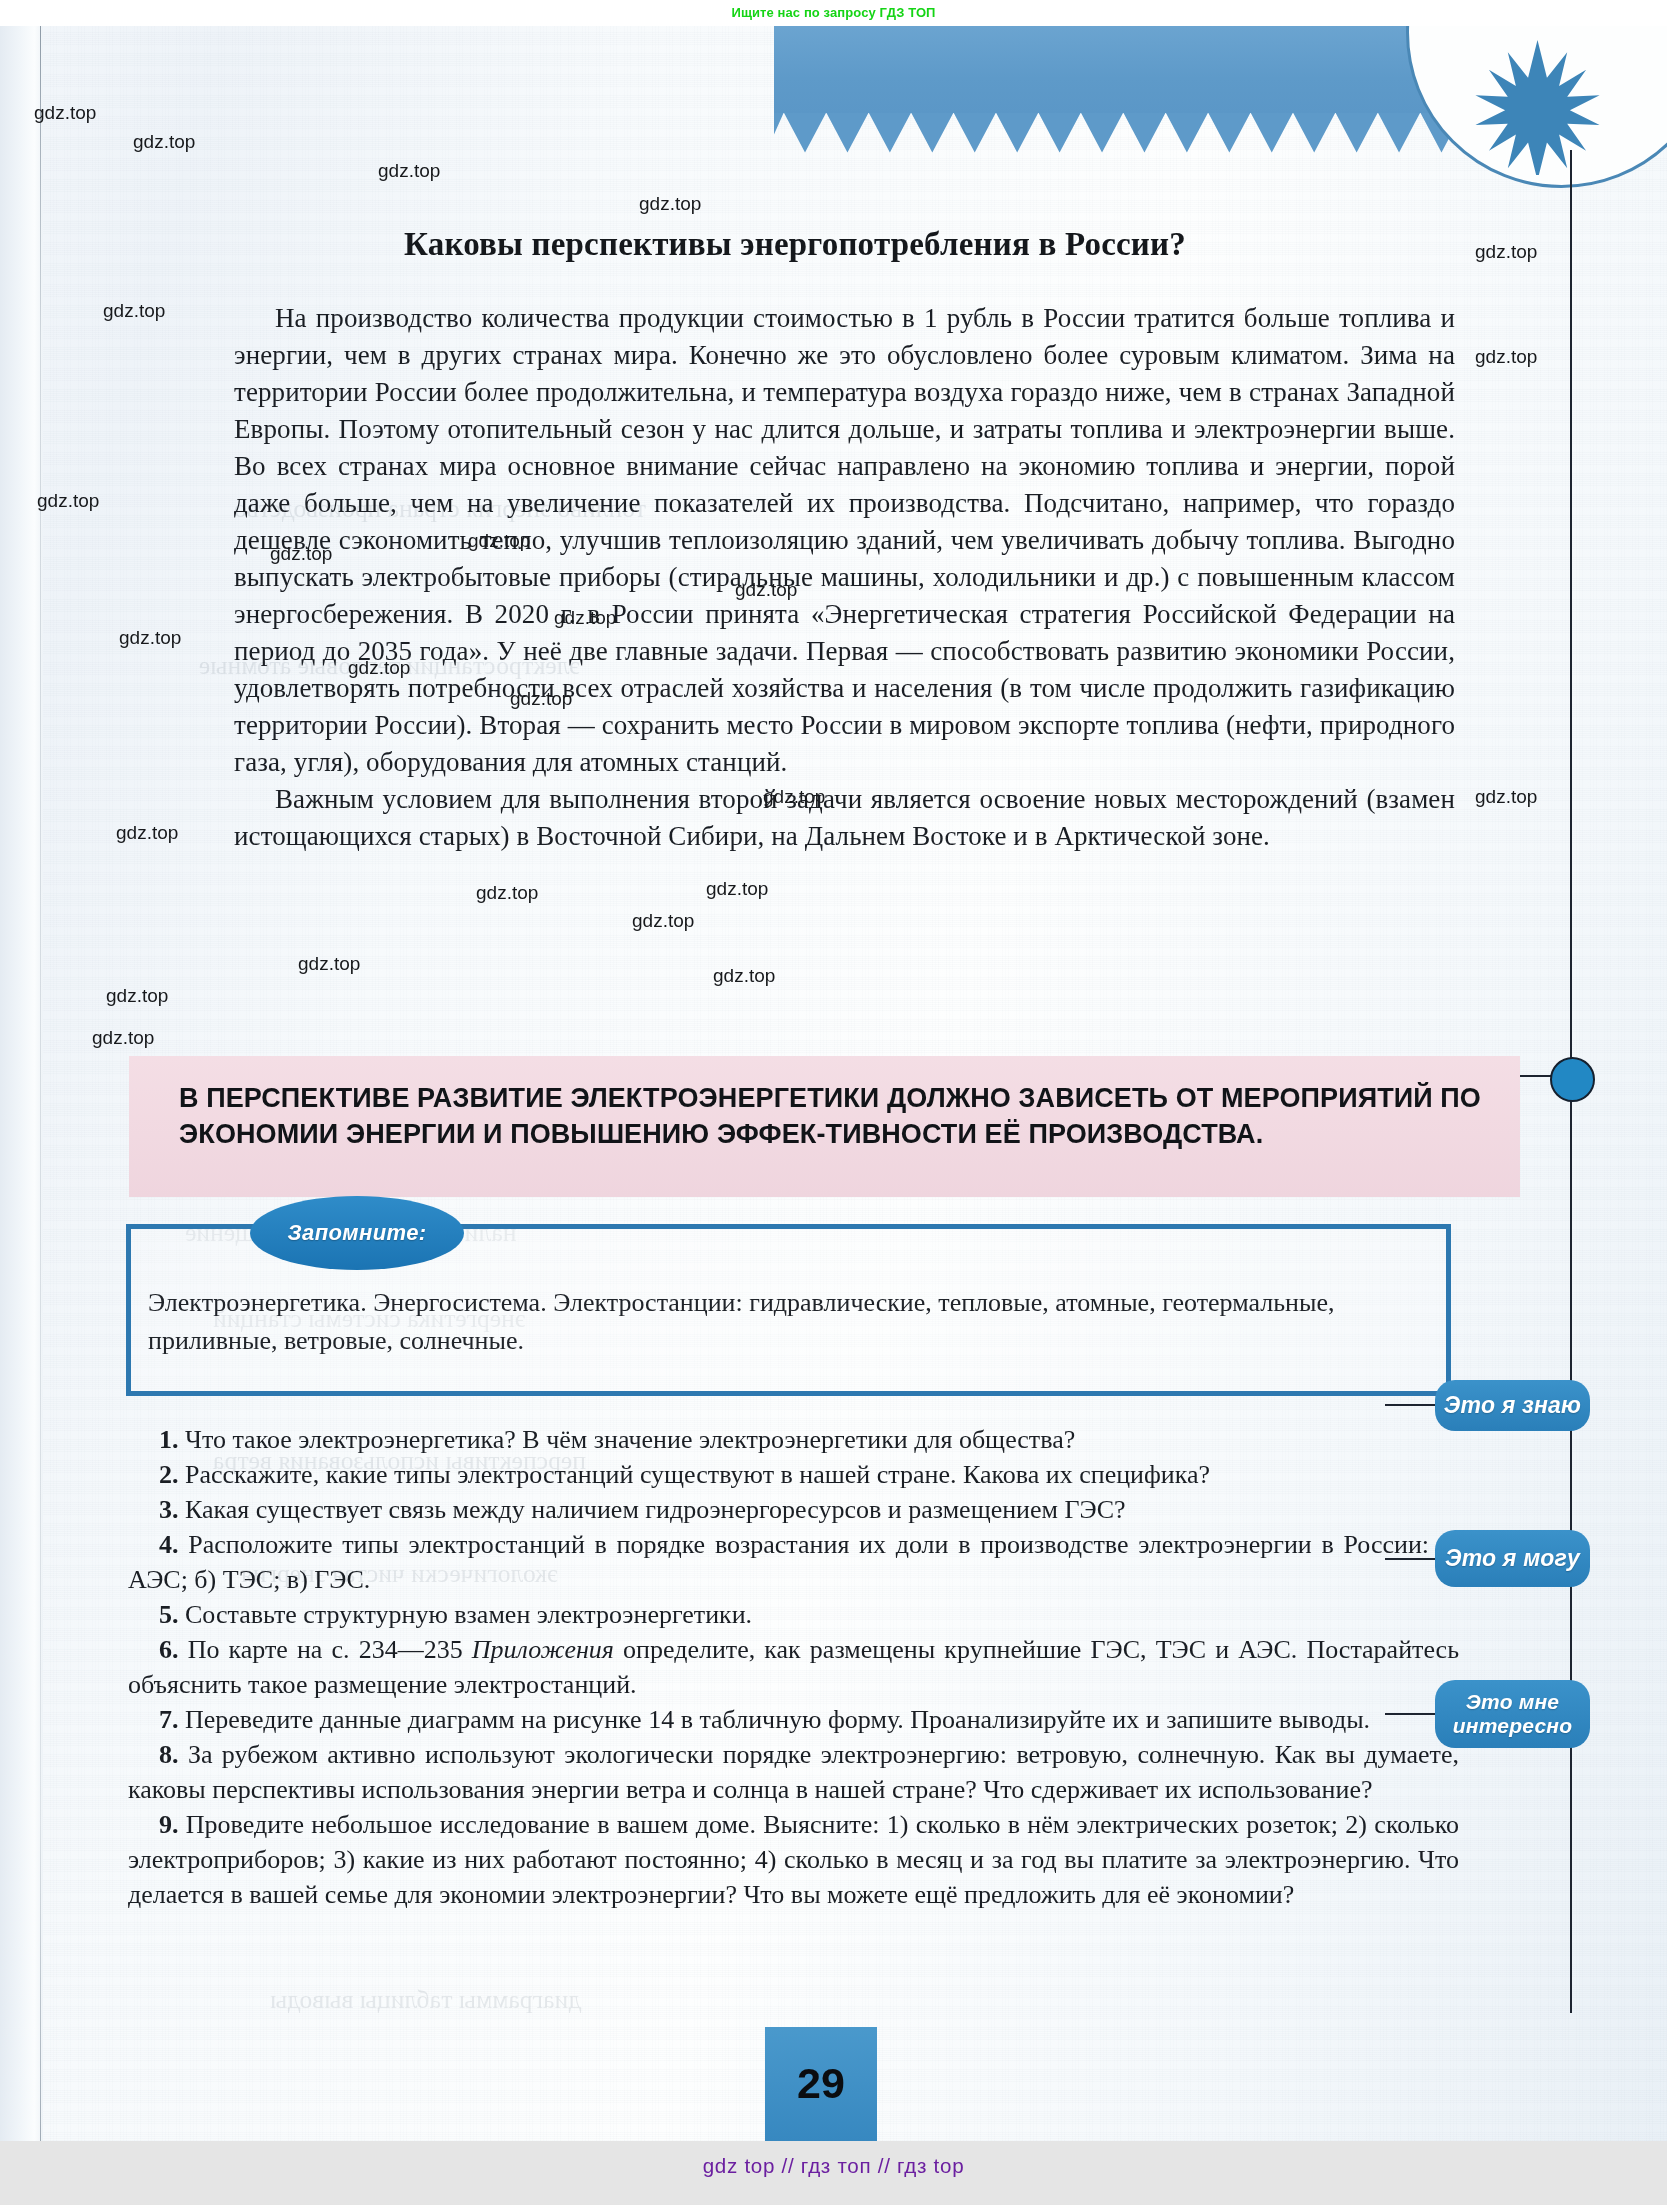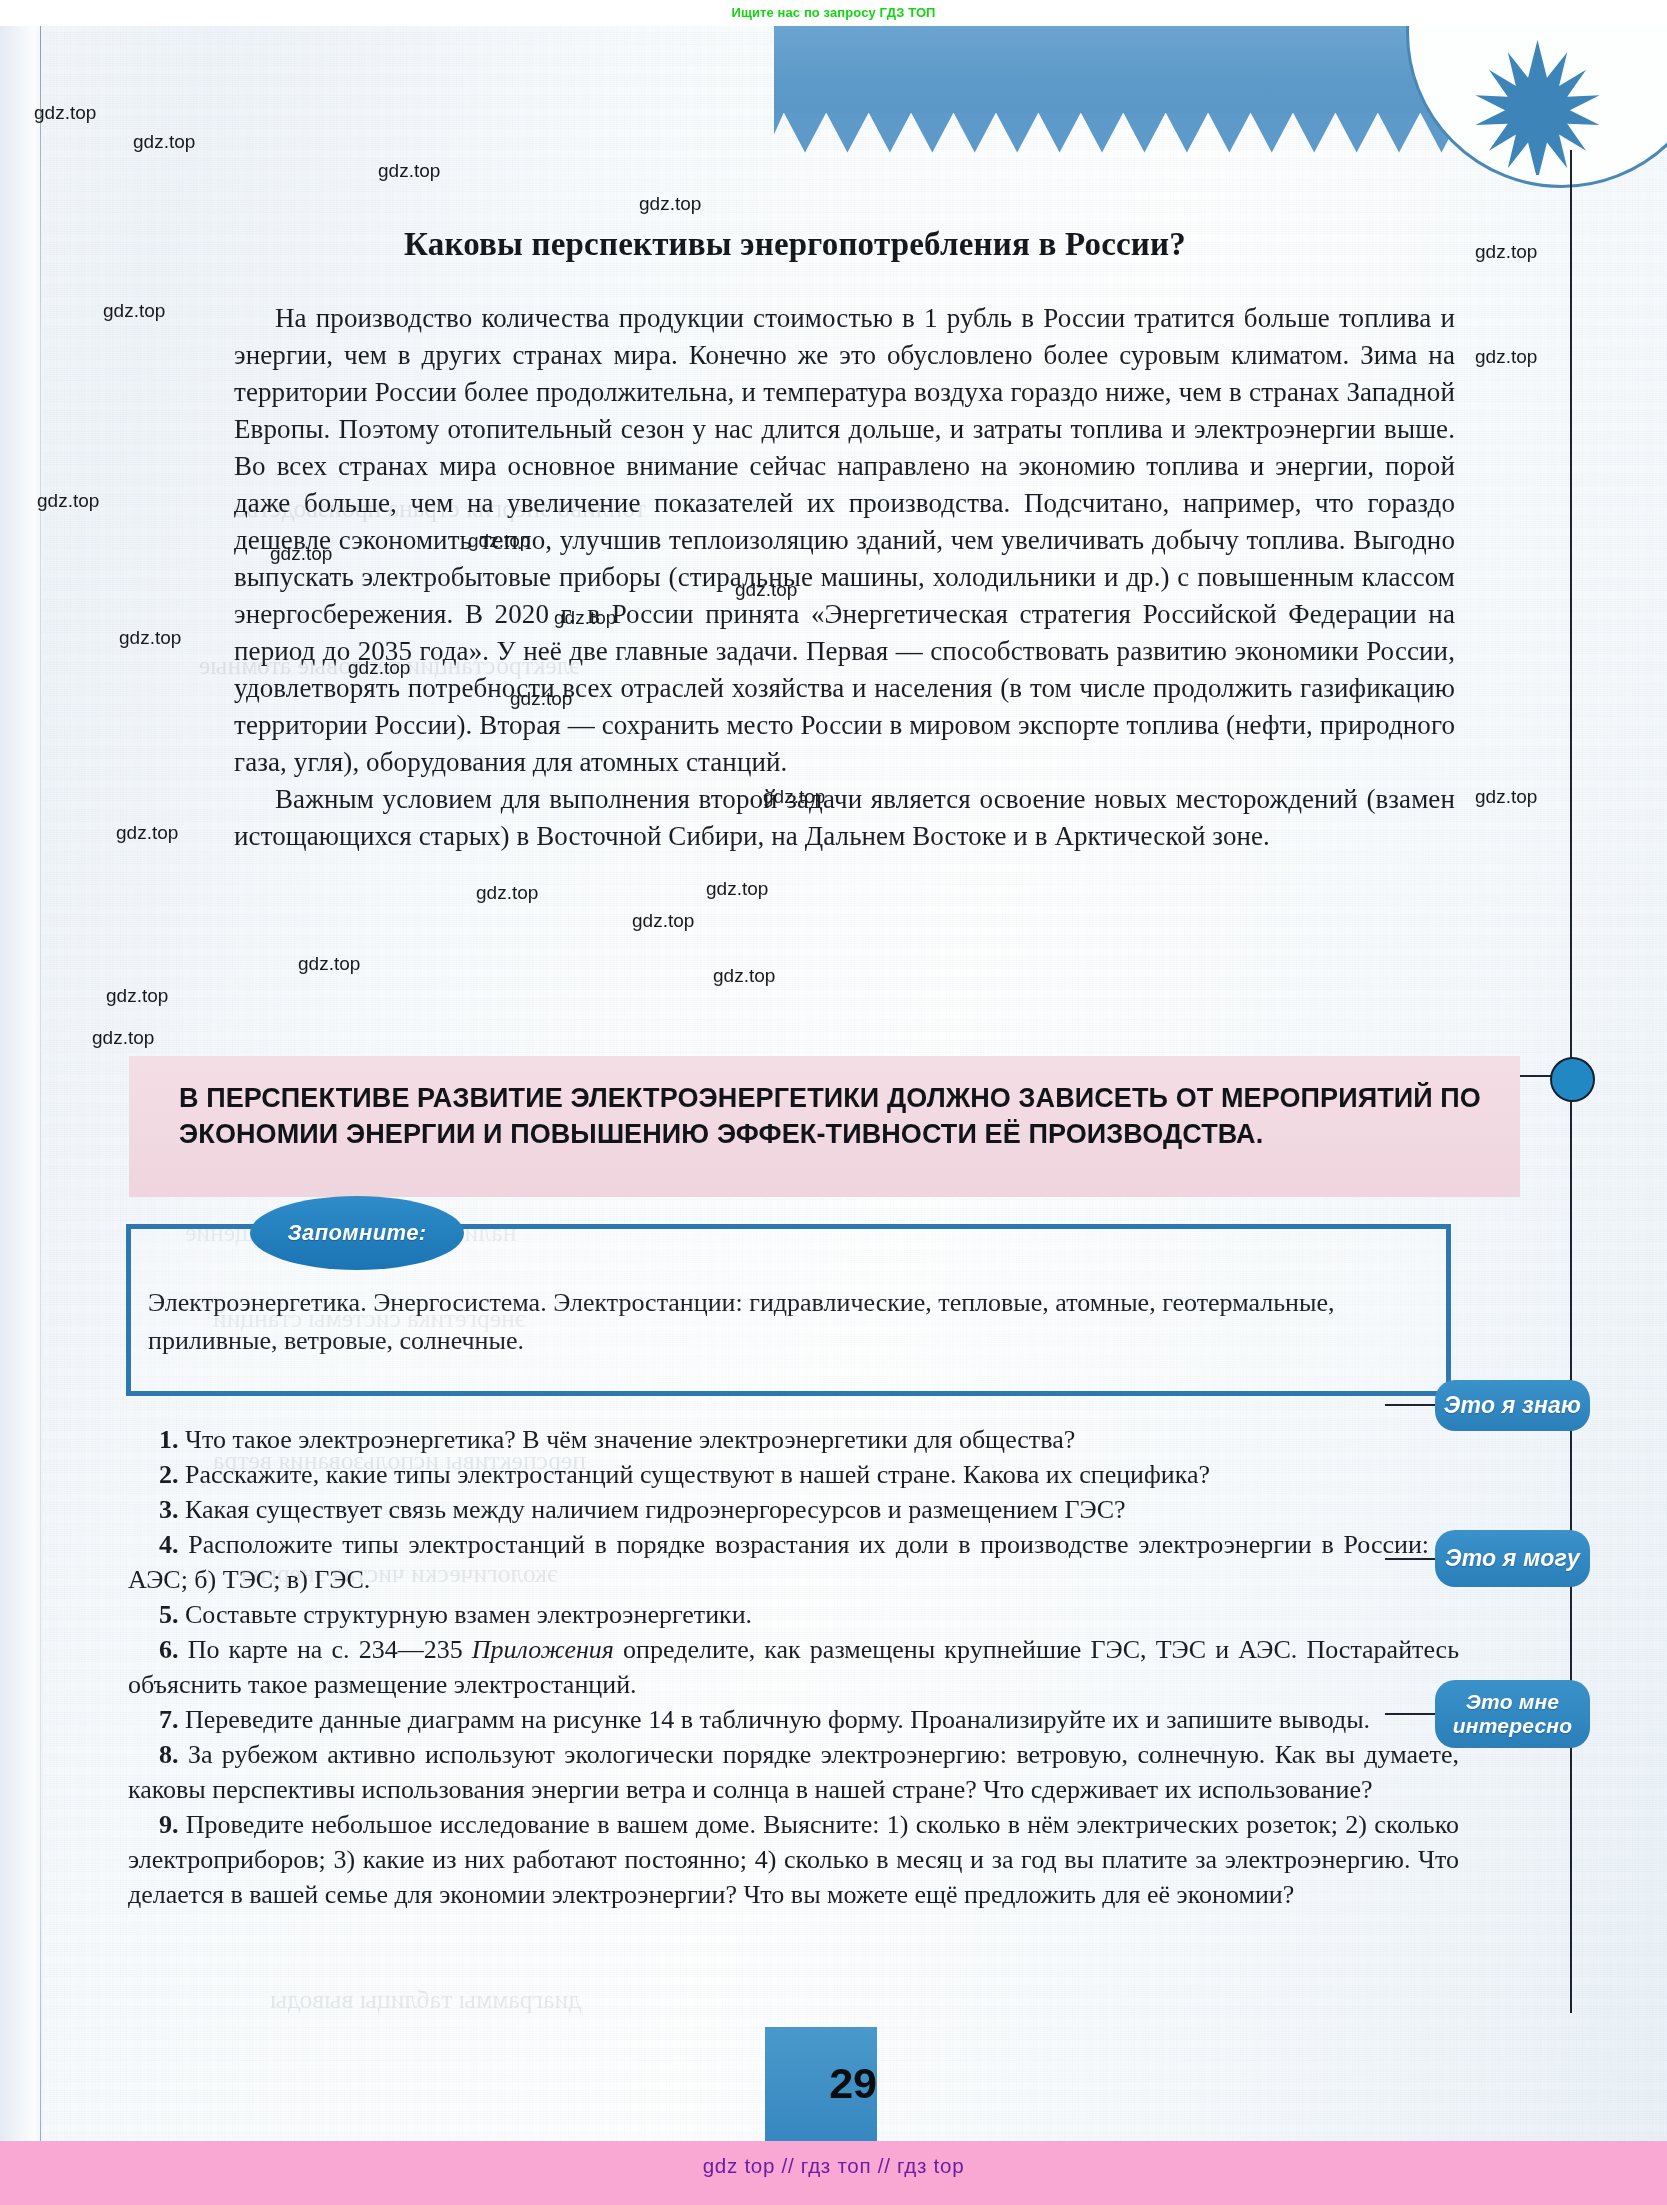--- a/index.html
+++ b/index.html
@@ -260,30 +260,30 @@
   .stub-2{ top:1532px; }
   .stub-3{ top:1687px; }
 
   
   .page-num{
     position:absolute;
     left:765px; bottom:0;
     width:112px; height:114px;
     background:#3e90c6;
     background-image:linear-gradient(180deg,#4a99cc,#3788c0);
-    display:flex; align-items:center; justify-content:flex-end;
+    display:flex; align-items:center; justify-content:center;
     font-family:"Liberation Sans", sans-serif;
     font-weight:bold; font-size:43px; color:#0b0d10;
   }
 
   
   .footer{
     position:absolute;
     left:0; top:2141px; width:1667px; height:65px;
-    background:#f9a8d4;
+    background:#e5e5e5;
     display:flex; align-items:flex-start; justify-content:center;
   }
   .footer .txt{
     margin-top:12.8px;
     font-family:"Liberation Sans", sans-serif;
     font-size:20.6px;
     color:#6b1fa0;
     letter-spacing:0.7px;
   }
 

